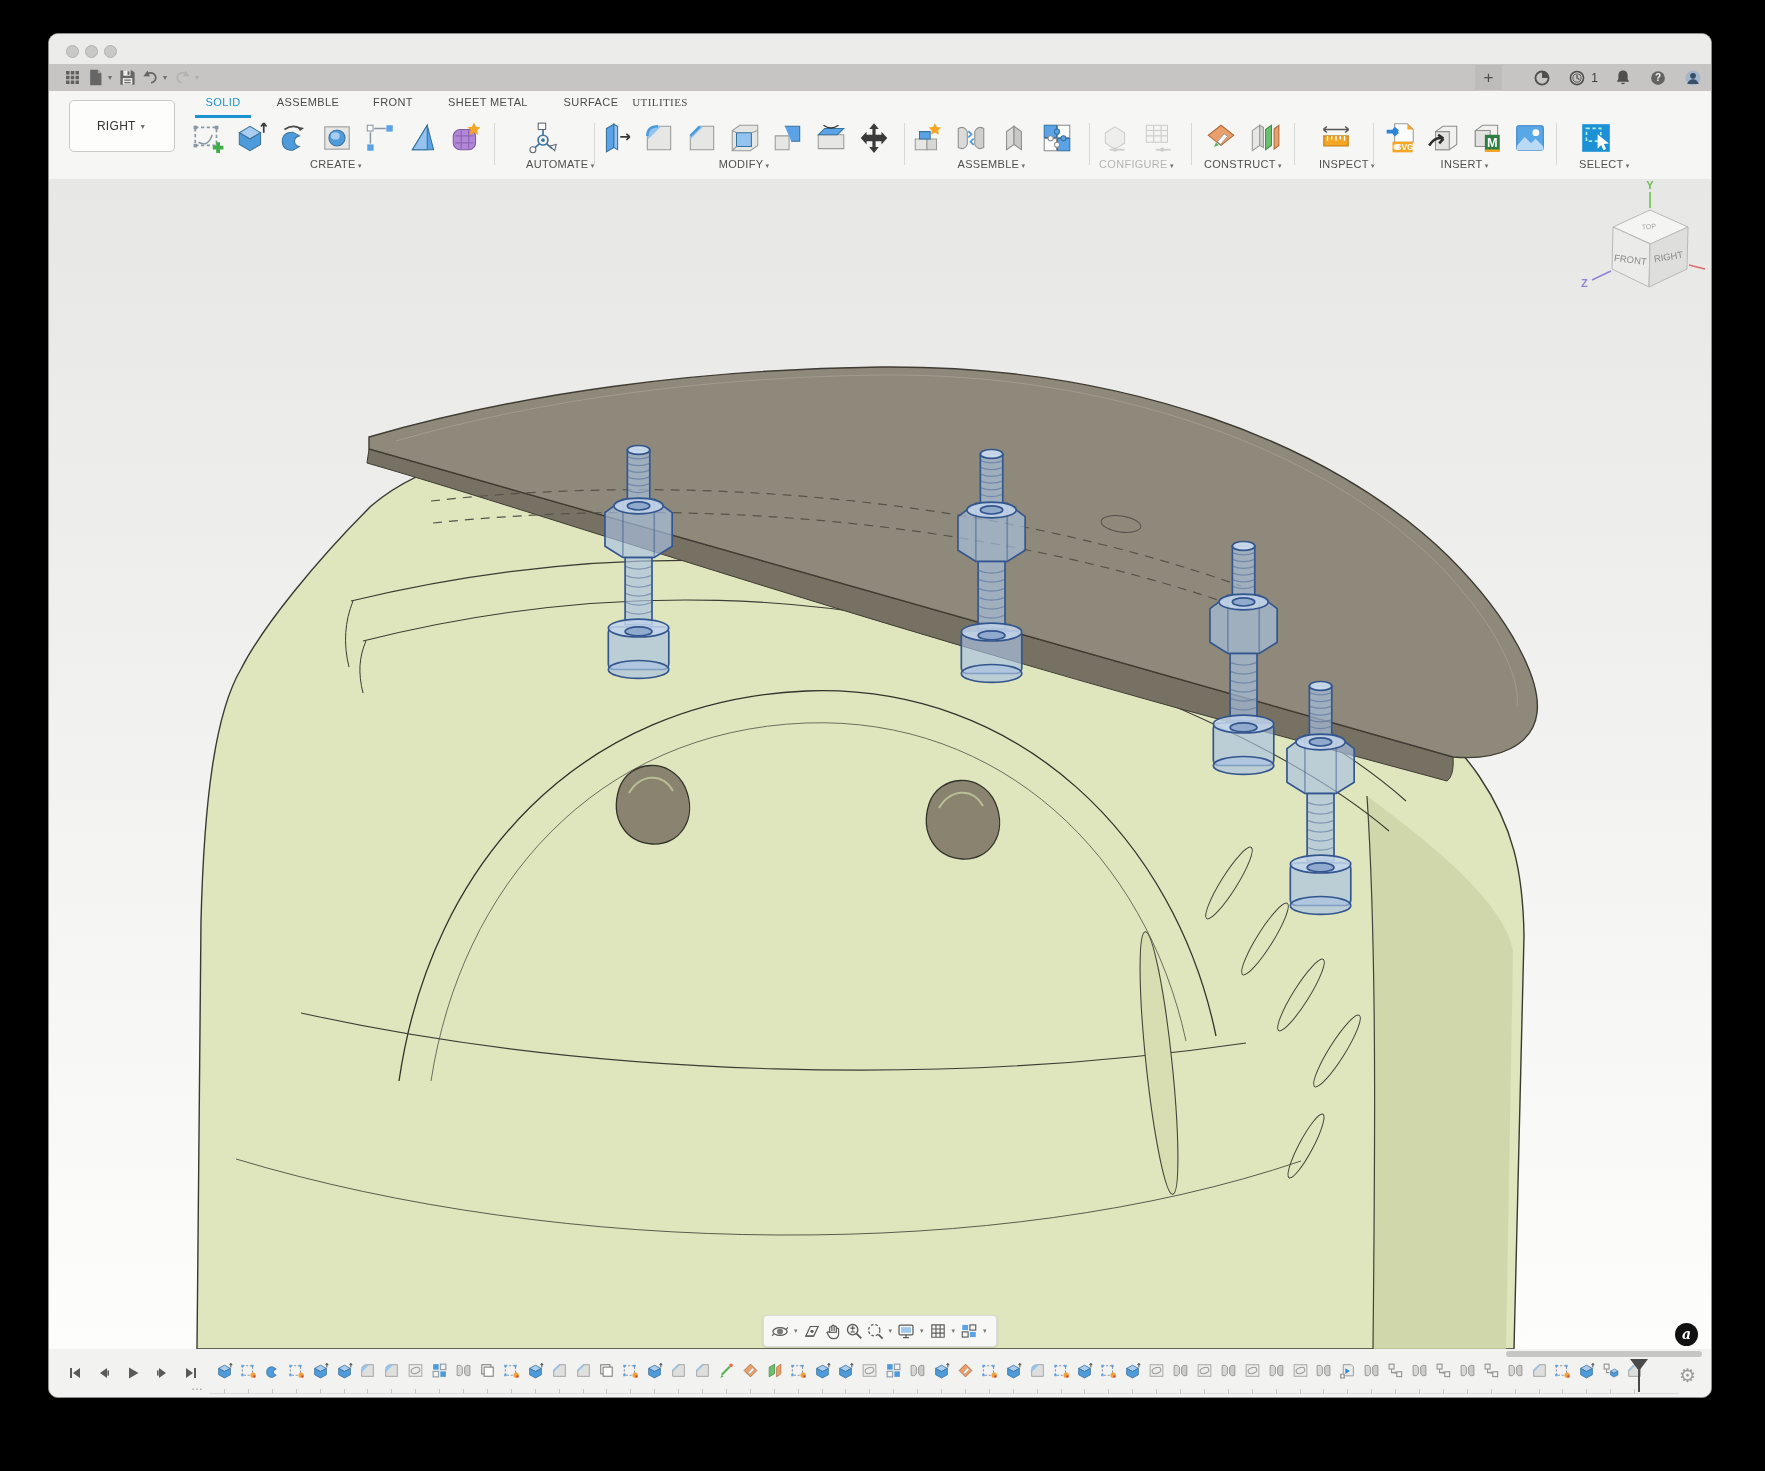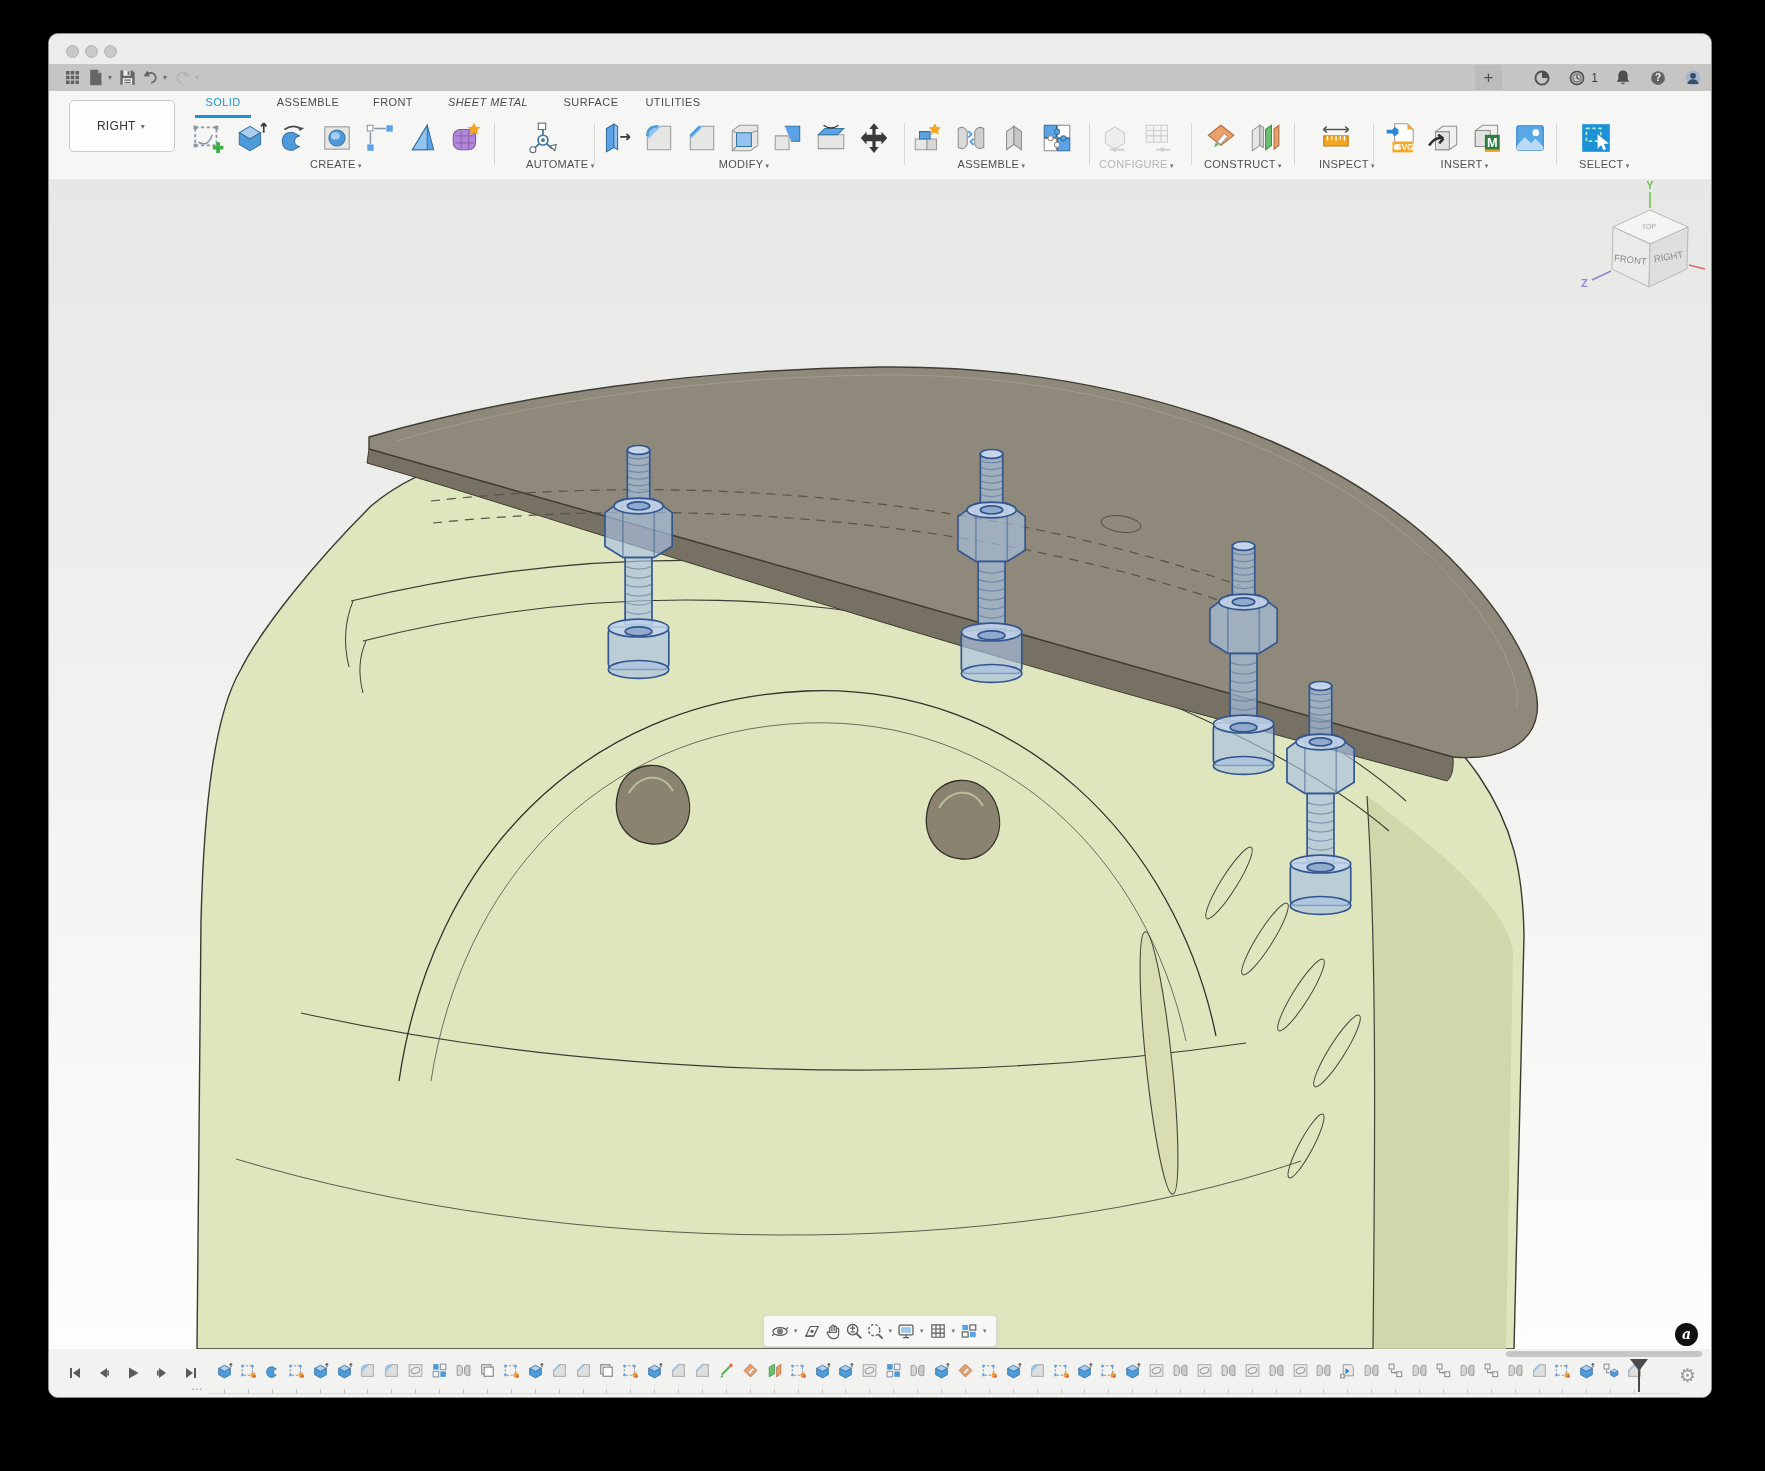--- a/index.html
+++ b/index.html
@@ -495,23 +495,23 @@
     <div class="ribbon">
       <div class="design-btn">
         <span>RIGHT</span>
         <span class="tb-caret">▾</span>
       </div>
       <div id="ribbonTabs">
           <div class="rtab active" style="left: 174px;">SOLID</div>
           <div class="rtab-under" style="left: 174px;"></div>
           <div class="rtab" style="left: 259px;">ASSEMBLE</div>
           <div class="rtab" style="left: 344px;">FRONT</div>
-          <div class="rtab" style="left: 439px; font-style: italic;">SHEET METAL</div>
+          <div class="rtab" style="left: 439px;">SHEET METAL</div>
           <div class="rtab" style="left: 542px;">SURFACE</div>
-          <div class="rtab" style="left: 624px;">UTILITIES</div>
+          <div class="rtab" style="left: 611px; font-family: Liberation Serif, serif;">UTILITIES</div>
         </div>
       <div id="ribbonGroups">
           <div class="rgroup" style="left: 142px;">
             <div class="ricons">
               <svg class="ricon">
                 <use href="#s-create-sketch"></use>
               </svg>
               <svg class="ricon">
                 <use href="#s-extrude"></use>
               </svg>

